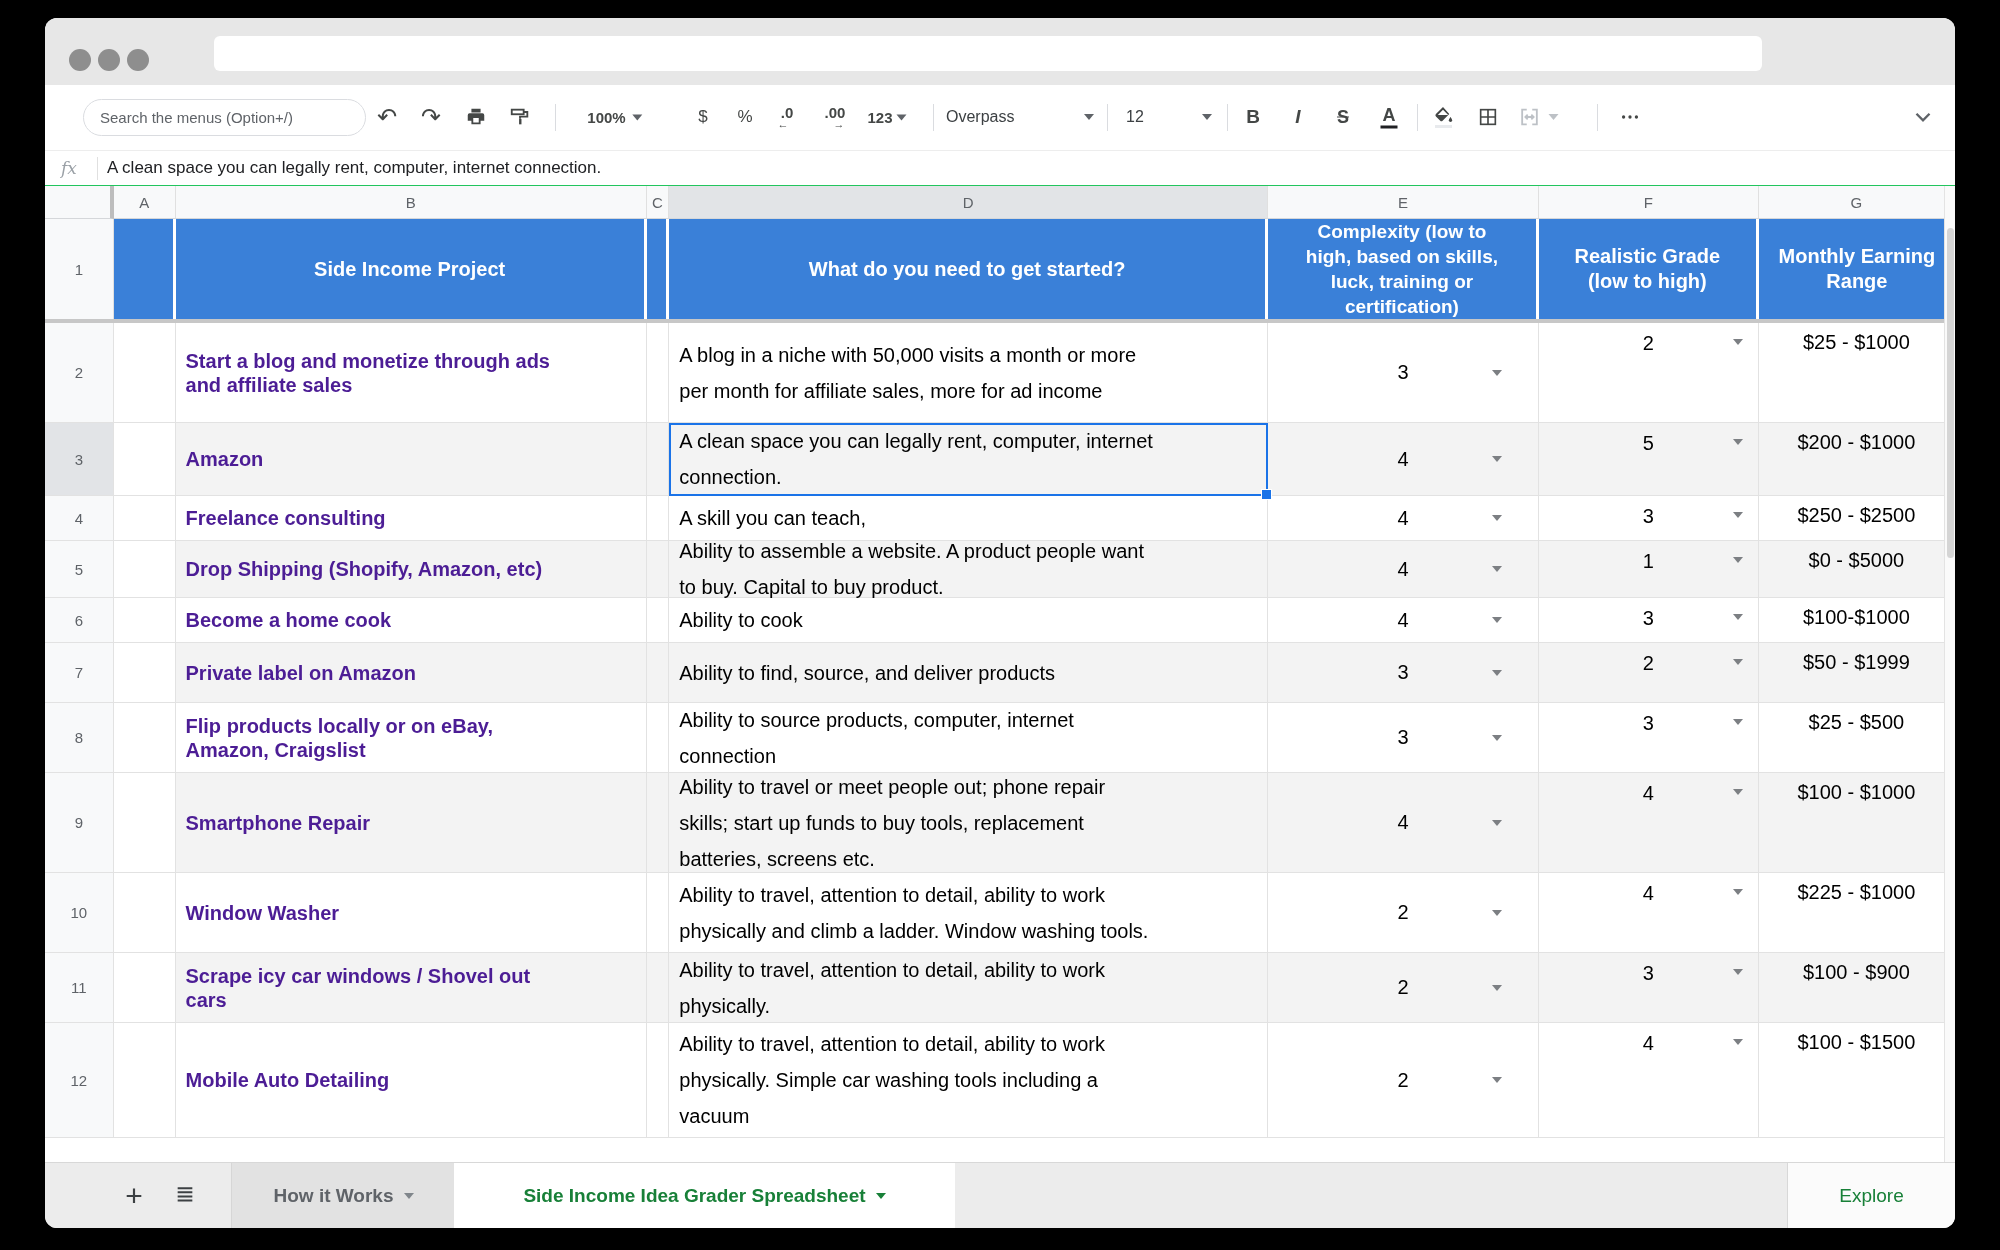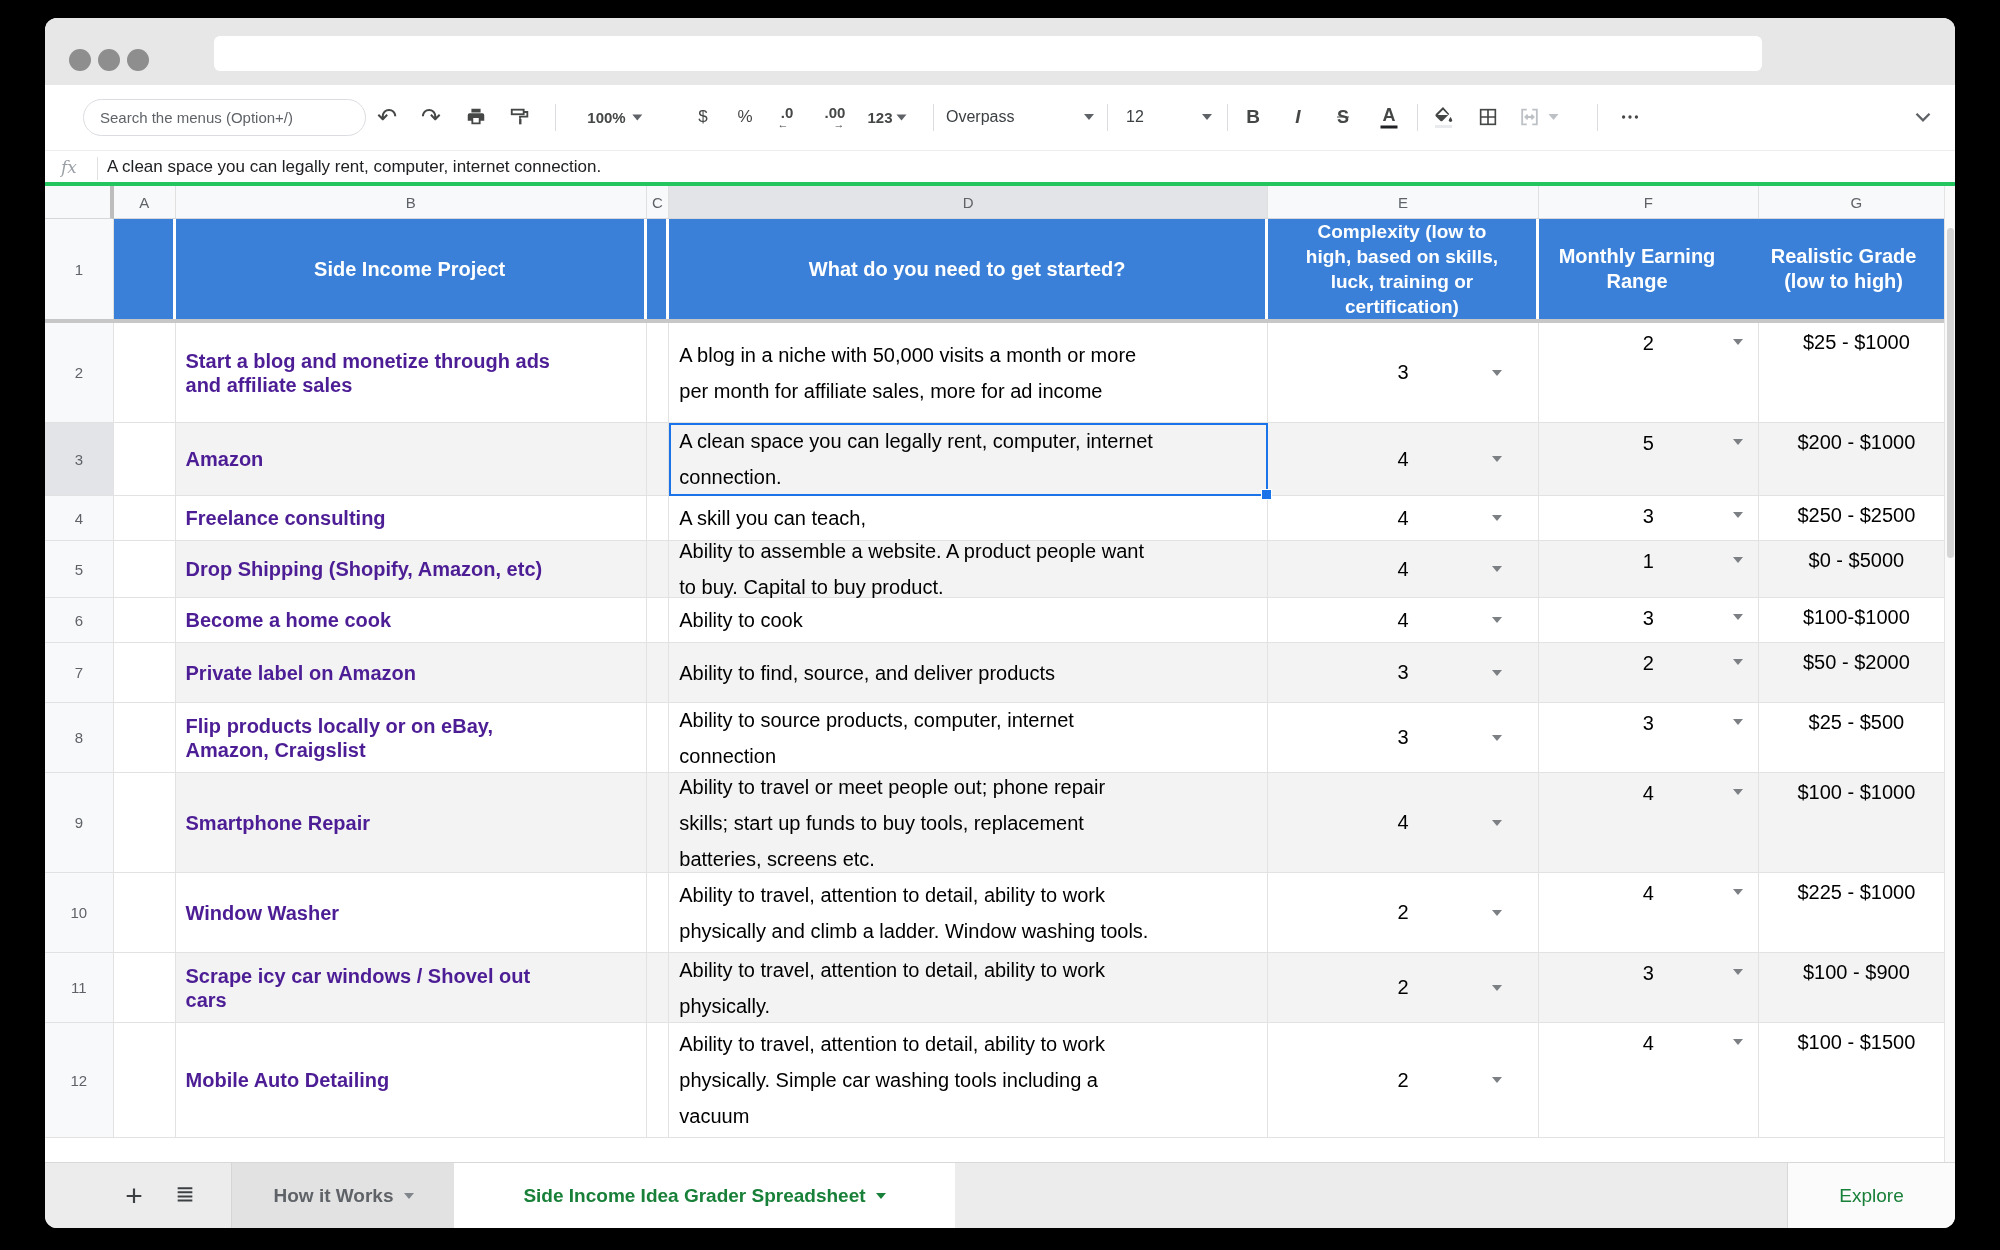--- a/index.html
+++ b/index.html
@@ -36,21 +36,21 @@
   .fontsel{font-size:16px;color:#3c4043;}
   .bld{font-size:19px;font-weight:700;}
   .itl{font-size:19px;font-weight:600;font-style:italic;}
   .stk{font-size:18px;font-weight:600;text-decoration:line-through;}
   .tcol{display:flex;flex-direction:column;align-items:center;line-height:1;}
   .tcol .a{font-size:18px;font-weight:700;}
   .tcol .bar{width:17px;height:3px;background:#202124;margin-top:2px;}
   .tcol .bar.lite{background:#e8eaed;}
 
   
-  .fxbar{height:36px;background:#fff;border-top:1px solid #ededed;border-bottom:4px solid #22c55e;
+  .fxbar{height:36px;background:#fff;border-top:1px solid #ededed;border-bottom:1px solid #22c55e;
          position:relative;display:flex;align-items:center;box-sizing:border-box;}
   .fx{position:absolute;left:16px;font-style:italic;color:#9aa0a6;font-size:17px;
       font-family:"DejaVu Serif","Liberation Serif",serif;}
   .fxsep{position:absolute;left:52px;top:6px;width:1px;height:23px;background:#e0e0e0;}
   .fxval{position:absolute;left:62px;font-size:17px;color:#202124;white-space:nowrap;}
 
   
   .grid{position:relative;height:976px;overflow:hidden;background:#fff;}
   .colheaders{display:flex;height:33px;background:#fff;}
   .ch{box-sizing:border-box;height:33px;background:#f8f9fa;border-right:1px solid #e0e0e0;
@@ -245,24 +245,24 @@
       <div class="grid-row">
         <div class="hgutter" style="width:70px">1</div>
         <div class="hcell" style="width:63px"></div>
         <div class="hcell" style="width:480px">Side Income Project</div>
         <div class="hcell" style="width:23px"></div>
         <div class="hcell" style="width:610px">What do you need to get started?</div>
         <div class="hcell small" style="width:276px">Complexity (low to
 high, based on skills,
 luck, training or
 certification)</div>
+        <div class="hcell" style="width:224px">Realistic Grade
+(low to high)</div>
         <div class="hcell" style="width:200px;border-right:none">Monthly Earning
 Range</div>
-        <div class="hcell" style="width:224px">Realistic Grade
-(low to high)</div>
       </div>
       <div class="freeze-bar"></div>
     <div class="grid-row" style="height: 100px;">
     <div class="cell gutter" style="width:70px">2</div>
     <div class="cell cA" style="width:63px"></div>
     <div class="cell cB band" style="width:480px">Start a blog and monetize through ads
 and affiliate sales</div>
     <div class="cell cC band" style="width:23px"></div>
     <div class="cell cD band" style="width:610px">A blog in a niche with 50,000 visits a month or more
 per month for affiliate sales, more for ad income</div>
@@ -349,21 +349,21 @@
     <div class="cell cC band" style="width:23px"></div>
     <div class="cell cD band" style="width:610px">Ability to find, source, and deliver products</div>
     <div class="cell cE band" style="width:276px">
       <span class="ev">3</span>
             <span class="cell-dd e-dd"></span>
     </div>
     <div class="cell cF band" style="width:224px">
       <span class="fv">2</span>
             <span class="cell-dd f-dd"></span>
     </div>
-    <div class="cell cG band" style="width:200px">$50 - $2000</div>
+    <div class="cell cG band" style="width:200px">$50 - $1999</div>
   </div>
         <div class="grid-row" style="height: 70px;">
     <div class="cell gutter" style="width:70px">8</div>
     <div class="cell cA" style="width:63px"></div>
     <div class="cell cB band" style="width:480px">Flip products locally or on eBay,
 Amazon, Craigslist</div>
     <div class="cell cC band" style="width:23px"></div>
     <div class="cell cD band" style="width:610px">Ability to source products, computer, internet
 connection</div>
     <div class="cell cE band" style="width:276px">

